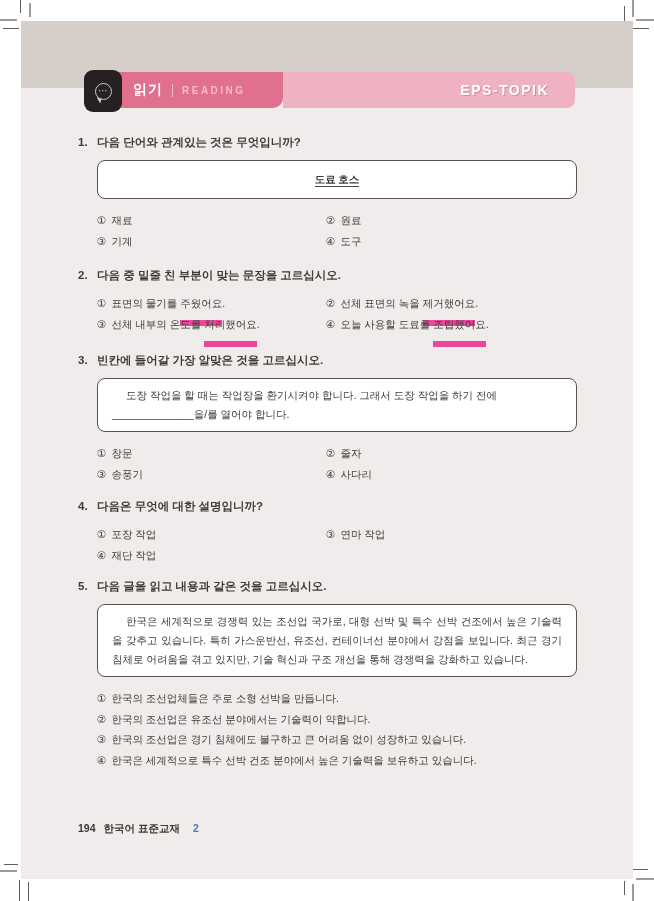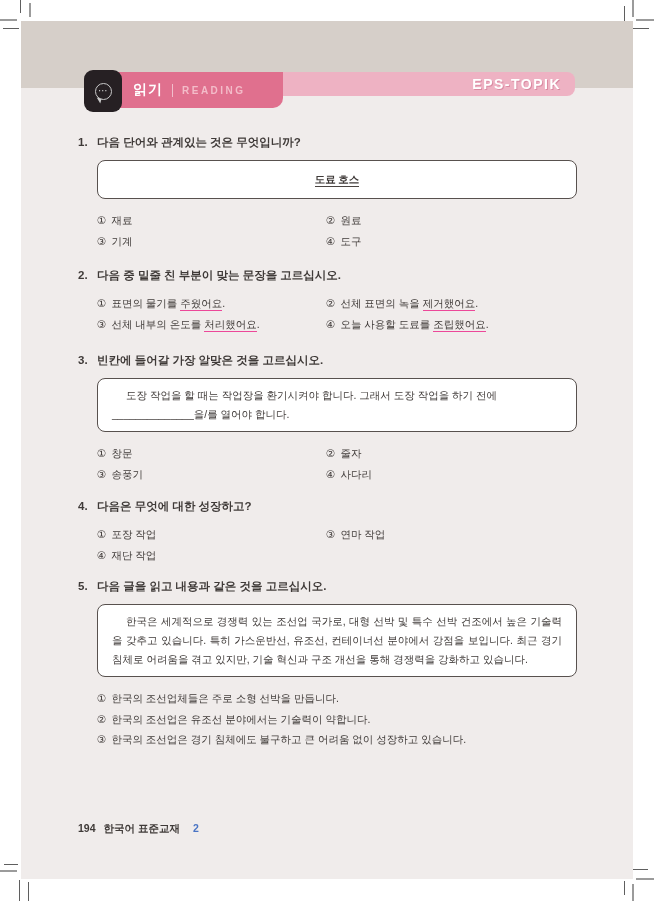--- a/index.html
+++ b/index.html
@@ -28,44 +28,44 @@
     transform:translate(-50%,-58%); font-size:10px; color:#c9c9c9; }
   .bubble::after { content:""; position:absolute; left:0px; bottom:-4px;
     width:0; height:0; border-style:solid; border-width:5px 0 0 5px;
     border-color:#c9c9c9 transparent transparent transparent; transform:rotate(15deg); }
   .hdr-tab { position:absolute; left:67px; top:51px; width:195px; height:36px;
     background:#e0708e; border-radius:0 0 10px 0; z-index:2;
     display:flex; align-items:center; padding-left:45px; }
   .hdr-tab .t1 { color:#ffffff; font-weight:bold; font-size:14px; letter-spacing:1px; }
   .hdr-tab .sep { width:1px; height:13px; background:rgba(255,255,255,.55); margin:0 9px; }
   .hdr-tab .t2 { color:#f3bcc9; font-weight:bold; font-size:10px; letter-spacing:2.5px; }
-  .hdr-brand { position:absolute; left:262px; top:51px; width:292px; height:24px;
+  .hdr-brand { position:absolute; left:262px; top:51px; width:292px; height:36px;
     background:#eeb2c3; border-radius:0 8px 8px 0; z-index:1;
-    display:flex; align-items:center; justify-content:flex-end; padding-right:14px; }
+    display:flex; align-items:center; justify-content:flex-end; padding-right:26px; }
   .hdr-brand .b { color:#ffffff; font-weight:bold; font-size:14px; letter-spacing:1.5px;
     text-shadow:1px 1px 0 rgba(201,106,134,.55); }
 
   
   .content { position:absolute; left:0; top:114px; width:612px; padding:0 56px 0 57px; }
   .q { margin-bottom:17px; }
   .q-head { display:flex; font-weight:bold; font-size:11.5px; line-height:15px;
     margin-bottom:10px; }
   .q-num { width:19px; flex:none; }
   .q-body { margin-left:19px; }
   .qbox { background:#ffffff; border:1px solid #58514e; border-radius:8px;
     font-size:10.5px; line-height:19px; padding:7px 14px; margin-bottom:11px; }
   .qbox.center { text-align:center; padding:9px 14px; }
   .boxword { font-weight:bold; border-bottom:1px solid #4a4441; padding-bottom:1px;font-family:Liberation Serif, serif; }
   .indent { text-indent:14px; }
   .just { text-align:justify; }
   .opts2 { display:grid; grid-template-columns:229px 1fr; font-size:10.5px;
     line-height:20.5px; }
   .opts1 { font-size:10.5px; line-height:20.5px; }
   .opt .mk { margin-right:5px; }
-  .ul { border-bottom:1px solid #ec4899; padding-bottom:1px; }
+  .ul { border-bottom:6px solid #ec4899; padding-bottom:11px; }
   .blank { letter-spacing:0; }
 
   
   .footer { position:absolute; left:57px; top:801px; font-size:10.5px; font-weight:bold;
     display:flex; align-items:baseline; }
   .footer .pn { margin-right:8px; }
   .footer .bt { margin-right:13px; }
   .footer .vol { color:#4a74c4; }
 </style>
 </head>
@@ -157,21 +157,21 @@
           <div class="opt"><span class="mk">②</span><span>줄자</span></div>
           <div class="opt"><span class="mk">③</span><span>송풍기</span></div>
           <div class="opt"><span class="mk">④</span><span>사다리</span></div>
         </div>
       </div>
     </div>
 
     <div class="q" style="margin-bottom:14px;">
       <div class="q-head">
         <span class="q-num">4.</span>
-        <span>다음은 무엇에 대한 성장하고?</span>
+        <span>다음은 무엇에 대한 설명입니까?</span>
       </div>
       <div class="q-body">
         <div class="opts2">
           <div class="opt"><span class="mk">①</span><span>포장 작업</span></div>
           <div class="opt"><span class="mk">③</span><span>연마 작업</span></div>
           <div class="opt"><span class="mk">④</span><span>재단 작업</span></div>
         </div>
       </div>
     </div>
 
@@ -181,20 +181,21 @@
         <span>다음 글을 읽고 내용과 같은 것을 고르십시오.</span>
       </div>
       <div class="q-body">
         <div class="qbox indent just">
           <span>한국은 세계적으로 경쟁력 있는 조선업 국가로, 대형 선박 및 특수 선박 건조에서 높은 기술력을 갖추고 있습니다. 특히 가스운반선, 유조선, 컨테이너선 분야에서 강점을 보입니다. 최근 경기 침체로 어려움을 겪고 있지만, 기술 혁신과 구조 개선을 통해 경쟁력을 강화하고 있습니다.</span>
         </div>
         <div class="opts1">
           <div class="opt"><span class="mk">①</span><span>한국의 조선업체들은 주로 소형 선박을 만듭니다.</span></div>
           <div class="opt"><span class="mk">②</span><span>한국의 조선업은 유조선 분야에서는 기술력이 약합니다.</span></div>
           <div class="opt"><span class="mk">③</span><span>한국의 조선업은 경기 침체에도 불구하고 큰 어려움 없이 성장하고 있습니다.</span></div>
+          <div class="opt"><span class="mk">④</span><span>한국은 세계적으로 특수 선박 건조 분야에서 높은 기술력을 보유하고 있습니다.</span></div>
         </div>
       </div>
     </div>
 
   </div>
 
   <div class="footer">
     <span class="pn">194</span>
     <span class="bt">한국어 표준교재</span>
     <span class="vol">2</span>

